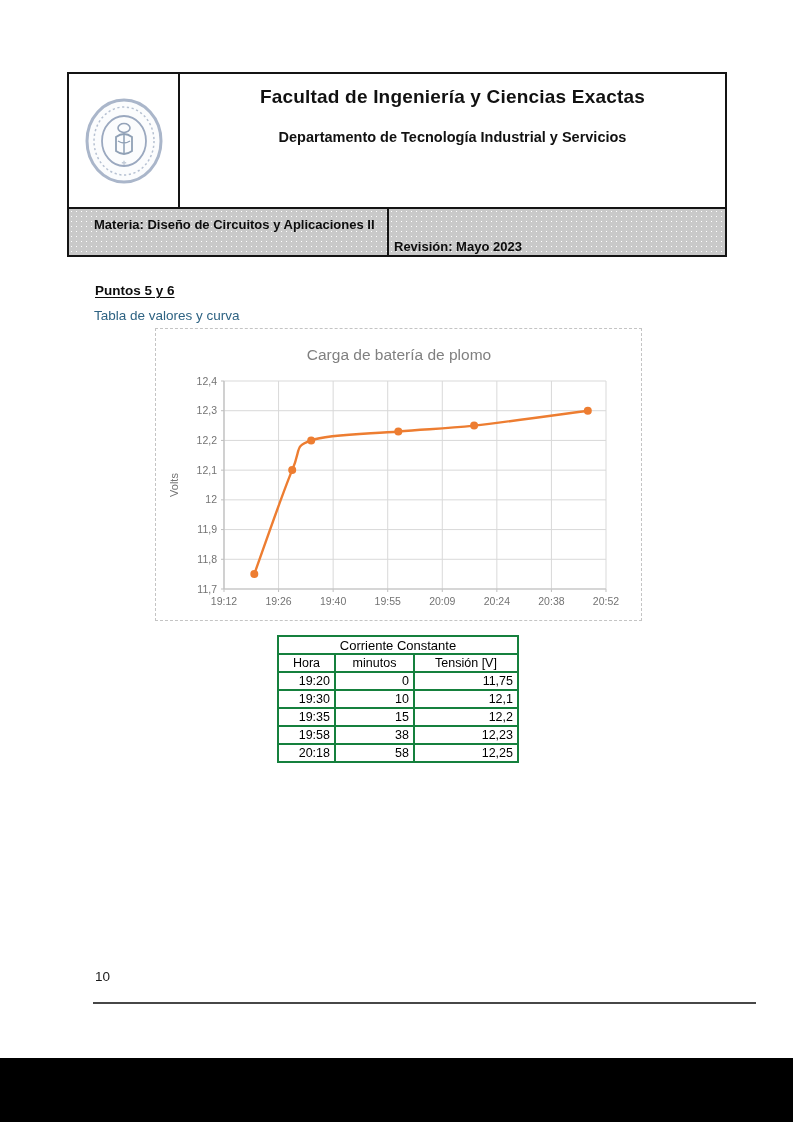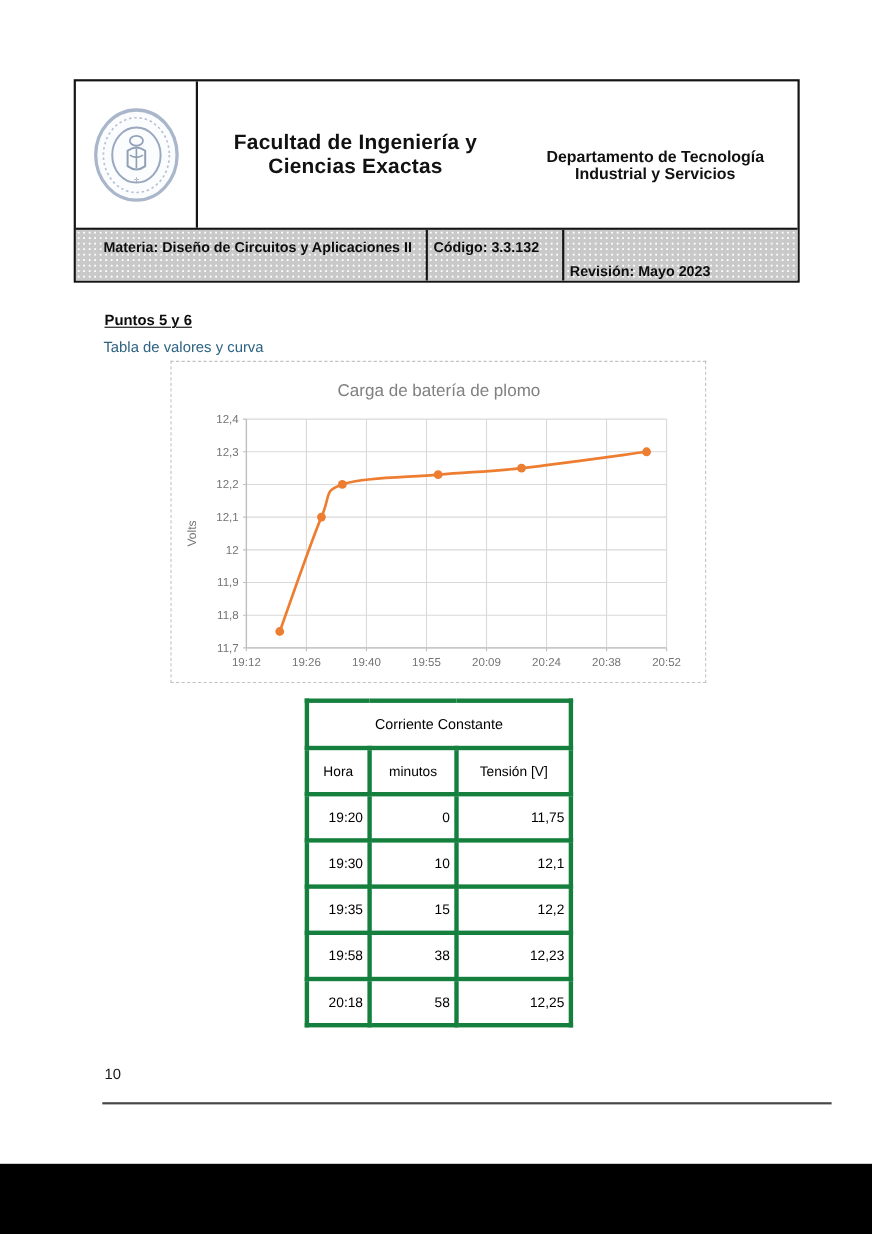--- a/index.html
+++ b/index.html
@@ -5,21 +5,21 @@
   html,body{margin:0;padding:0;background:#ffffff;}
   .page{position:relative;width:793px;height:1122px;background:#ffffff;overflow:hidden;
         font-family:"Liberation Sans", sans-serif;color:#111;}
 
   
   .hdr{position:absolute;left:67px;top:72px;width:660px;box-sizing:border-box;
        border:2px solid #141414;background:#fff;}
   .hdr-top{display:flex;height:133px;border-bottom:2px solid #141414;}
   .logo-cell{width:111px;box-sizing:border-box;border-right:2px solid #141414;
              display:flex;align-items:center;justify-content:center;}
-  .title-cell{flex:1;display:flex;flex-direction:row;align-items:center;text-align:center;}
+  .title-cell{flex:1;display:flex;flex-direction:column;align-items:center;text-align:center;padding-top:12px;}
   .h1{font-size:19px;font-weight:bold;letter-spacing:.2px;}
   .h2{font-size:14.5px;font-weight:bold;margin-top:21px;}
   .h3{font-size:14.5px;font-weight:bold;margin-top:21px;}
   .hdr-band{display:flex;height:46px;
             background-color:#c9c9c9;
             background-image:radial-gradient(circle,#ffffff 0.8px,transparent 1px);
             background-size:5px 5px;}
   .band-cell{box-sizing:border-box;padding:8px 5px 0 5px;font-size:13px;font-weight:bold;color:#0d0d0d;}
   .band-1{width:320px;border-right:2px solid #141414;padding-left:25px;}
   .band-2{width:124px;border-right:2px solid #141414;}
@@ -32,21 +32,21 @@
 
   
   .chart-frame{position:absolute;left:155px;top:328px;width:487px;height:293px;box-sizing:border-box;
                border:1px dashed #c4c4c4;background:#fff;}
   .chart-frame svg{display:block;}
   .chart-frame text{font-family:"Liberation Sans", sans-serif;}
 
   
   .vtable{position:absolute;left:277px;top:635px;border-collapse:collapse;table-layout:fixed;
           font-size:12.5px;color:#000;background:#fff;}
-  .vtable th,.vtable td{border:4px solid #15803d;padding:12px 4px;height:18px;font-weight:normal;box-sizing:border-box;}
+  .vtable th,.vtable td{border:2px solid #15803d;padding:0 4px;height:18px;font-weight:normal;box-sizing:border-box;}
   .vtable .t-title{text-align:center;font-size:13px;}
   .vtable .t-col{text-align:center;}
   .vtable td{text-align:right;}
 
   
   .pagenum{position:absolute;left:95px;top:969px;font-size:13.5px;color:#1a1a1a;}
   .footline{position:absolute;left:93px;top:1002px;width:663px;height:2px;background:#474747;}
   .bottomband{position:absolute;left:0;top:1058px;width:793px;height:64px;background:#000;}
 </style>
 </head>
@@ -67,21 +67,20 @@
           <text x="42" y="70" text-anchor="middle" font-size="6" fill="#93a2b8">✛</text>
         </svg>
       </div>
       <div class="title-cell">
         <div class="h1">Facultad de Ingeniería y Ciencias Exactas</div>
         <div class="h2">Departamento de Tecnología Industrial y Servicios</div>
       </div>
     </div>
     <div class="hdr-band">
       <div class="band-cell band-1">Materia: Diseño de Circuitos y Aplicaciones II</div>
-      <div class="band-cell band-2">Código: 3.3.132</div>
       <div class="band-cell band-3">Revisión: Mayo 2023</div>
     </div>
   </div>
 
   <div class="sec-h">Puntos 5 y 6</div>
   <div class="sec-sub">Tabla de valores y curva</div>
 
   <div class="chart-frame">
     <svg id="chart-svg" width="485" height="291">
         <line x1="68" y1="52" x2="68" y2="260" stroke="#d9d9d9" stroke-width="1"></line>

